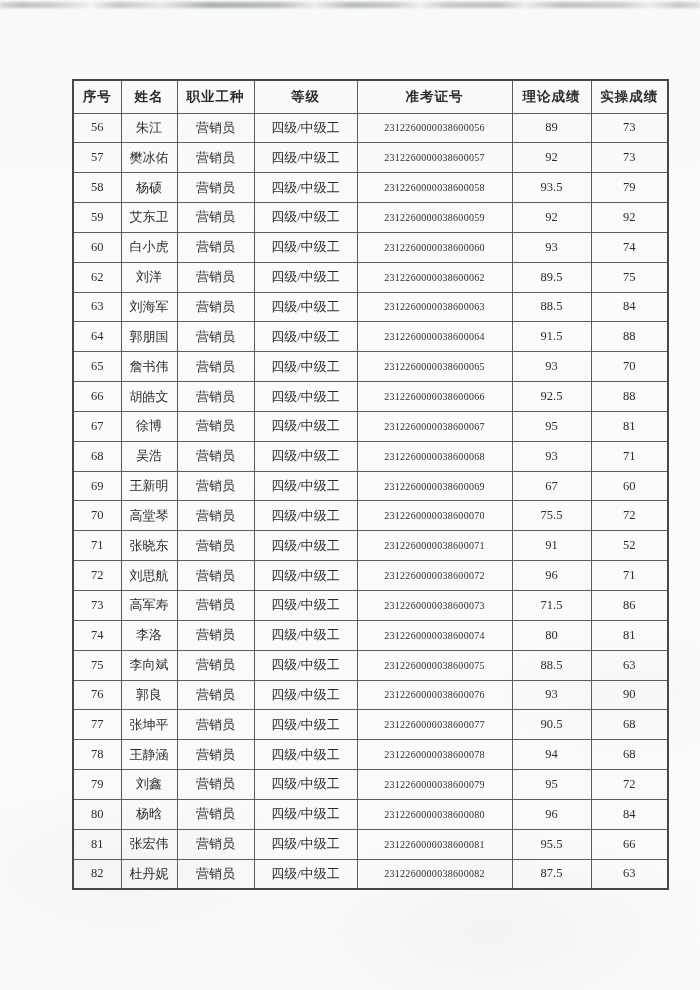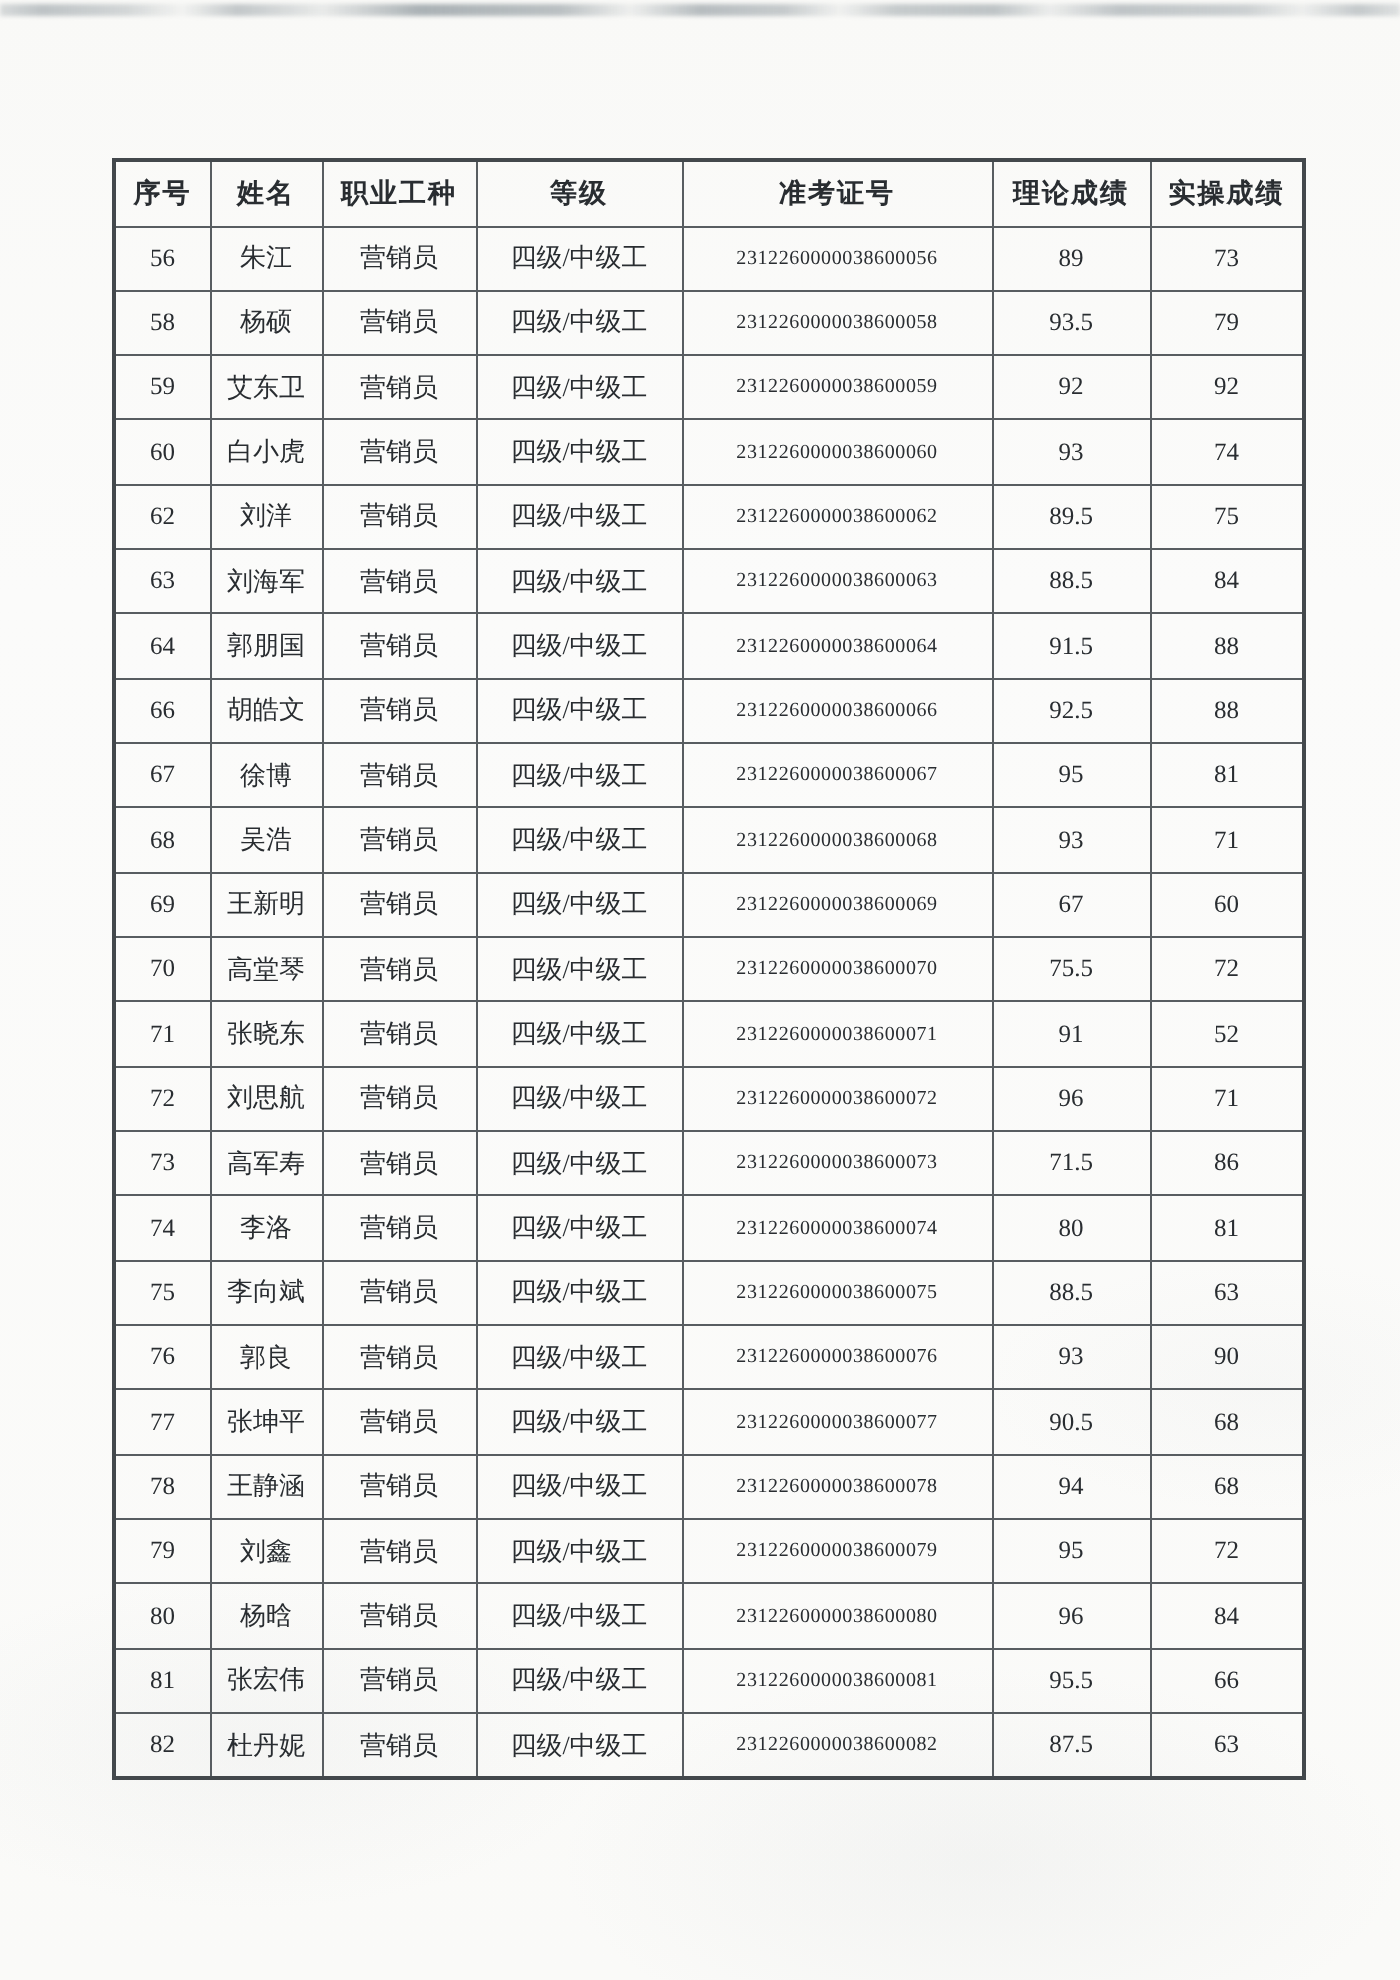--- a/index.html
+++ b/index.html
@@ -38,21 +38,21 @@
       rgba(118,130,137,0.60) 30%, rgba(118,130,137,0.48) 40%,
       rgba(140,150,156,0.10) 45%, rgba(128,139,146,0.55) 50%,
       rgba(128,139,146,0.42) 56%, rgba(140,150,156,0.08) 60%,
       rgba(136,147,153,0.45) 64%, rgba(136,147,153,0.52) 71%,
       rgba(140,150,156,0.12) 75%, rgba(132,143,150,0.50) 80%,
       rgba(132,143,150,0.38) 89%, rgba(140,150,156,0.10) 93%,
       rgba(132,143,150,0.45) 97%, rgba(132,143,150,0.22) 100%);
   }
   table.score-table {
     position: absolute;
-    left: 56px;
+    left: 72px;
     top: 79px;
     width: 595px;
     height: 811px;
     border-collapse: collapse;
     table-layout: fixed;
     border: 2px solid #43484c;
     background: transparent;
   }
   .score-table th, .score-table td {
     border: 1px solid #585d61;
@@ -112,20 +112,29 @@
         <tr>
           <td class="c-seq">56</td>
           <td class="c-name">朱江</td>
           <td class="c-job">营销员</td>
           <td class="c-level">四级/中级工</td>
           <td class="c-ticket">2312260000038600056</td>
           <td class="c-theory">89</td>
           <td class="c-practical">73</td>
         </tr>
 
+        <tr>
+          <td class="c-seq">57</td>
+          <td class="c-name">樊冰佑</td>
+          <td class="c-job">营销员</td>
+          <td class="c-level">四级/中级工</td>
+          <td class="c-ticket">2312260000038600057</td>
+          <td class="c-theory">92</td>
+          <td class="c-practical">73</td>
+        </tr>
 
         <tr>
           <td class="c-seq">58</td>
           <td class="c-name">杨硕</td>
           <td class="c-job">营销员</td>
           <td class="c-level">四级/中级工</td>
           <td class="c-ticket">2312260000038600058</td>
           <td class="c-theory">93.5</td>
           <td class="c-practical">79</td>
         </tr>
@@ -174,20 +183,29 @@
         <tr>
           <td class="c-seq">64</td>
           <td class="c-name">郭朋国</td>
           <td class="c-job">营销员</td>
           <td class="c-level">四级/中级工</td>
           <td class="c-ticket">2312260000038600064</td>
           <td class="c-theory">91.5</td>
           <td class="c-practical">88</td>
         </tr>
 
+        <tr>
+          <td class="c-seq">65</td>
+          <td class="c-name">詹书伟</td>
+          <td class="c-job">营销员</td>
+          <td class="c-level">四级/中级工</td>
+          <td class="c-ticket">2312260000038600065</td>
+          <td class="c-theory">93</td>
+          <td class="c-practical">70</td>
+        </tr>
 
         <tr>
           <td class="c-seq">66</td>
           <td class="c-name">胡皓文</td>
           <td class="c-job">营销员</td>
           <td class="c-level">四级/中级工</td>
           <td class="c-ticket">2312260000038600066</td>
           <td class="c-theory">92.5</td>
           <td class="c-practical">88</td>
         </tr>

